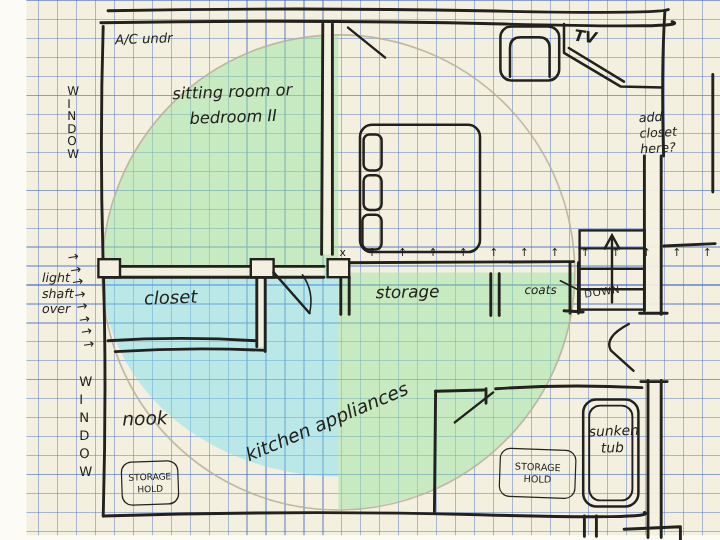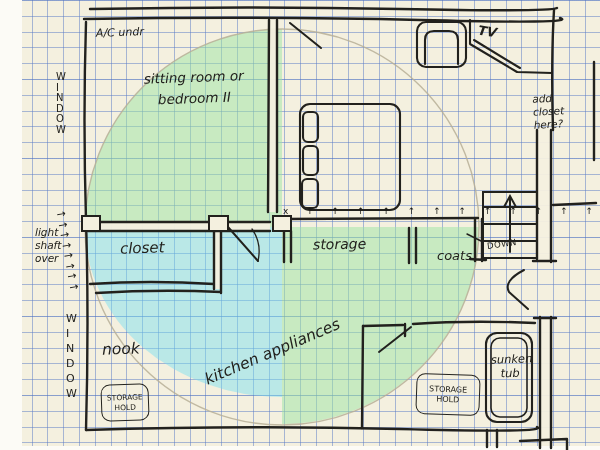--- a/index.html
+++ b/index.html
@@ -19,21 +19,21 @@
   .lbl-ac{left:96px;top:27px;font-size:11px;transform:rotate(-2deg);}
   .lbl-window-top{left:56px;top:72px;font-size:10px;line-height:10.5px;font-style:normal;letter-spacing:1px;}
   .lbl-window-bottom{left:66px;top:311px;font-size:11px;line-height:15px;font-style:normal;letter-spacing:1px;}
   .lbl-sitting{left:144px;top:67px;width:100px;font-size:13.5px;line-height:21px;text-align:center;transform:rotate(-2deg);}
   .lbl-tv{left:478px;top:25px;font-size:13px;transform:rotate(9deg);font-weight:bold;}
   .lbl-addcloset{left:533px;top:92px;font-size:10.5px;line-height:13px;transform:rotate(-3deg);}
   .lbl-lightshaft{left:35px;top:226px;font-size:10.5px;line-height:13px;}
   .lbl-shaft-arrows{left:63px;top:209px;font-size:11px;line-height:10.5px;font-style:normal;transform:rotate(-10deg);}
   .lbl-closet{left:120px;top:240px;font-size:15px;transform:rotate(-2deg);}
   .lbl-storage{left:313px;top:236px;font-size:14px;transform:rotate(-1deg);}
-  .lbl-coats{left:437px;top:237px;font-size:13px;margin-top:12px;}
+  .lbl-coats{left:437px;top:237px;font-size:10px;}
   .lbl-down{left:487px;top:240px;font-size:8.5px;font-style:normal;letter-spacing:.5px;transform:rotate(-8deg);}
   .lbl-hooks{left:283px;top:206px;font-size:9px;font-style:normal;letter-spacing:7.5px;color:#191916;}
   .lbl-nook{left:102px;top:341px;font-size:15.5px;transform:rotate(-2deg);}
   .lbl-kitchen{left:206px;top:372px;font-size:15.5px;transform:rotate(-23deg);transform-origin:left center;}
   .lbl-sunkentub{left:491px;top:352px;width:38px;font-size:11.5px;line-height:14px;text-align:center;transform:rotate(-2deg);}
   .hold-box{position:absolute;border:1.6px solid #23221e;border-radius:9px;
     font-size:7.5px;line-height:9.5px;text-align:center;font-style:normal;
     display:flex;align-items:center;justify-content:center;color:#22211d;white-space:pre;}
   .hold-left{left:101px;top:384px;width:46px;height:35px;transform:rotate(-2deg);}
   .hold-right{left:416px;top:374px;width:62px;height:39px;transform:rotate(2deg);font-size:8px;}

